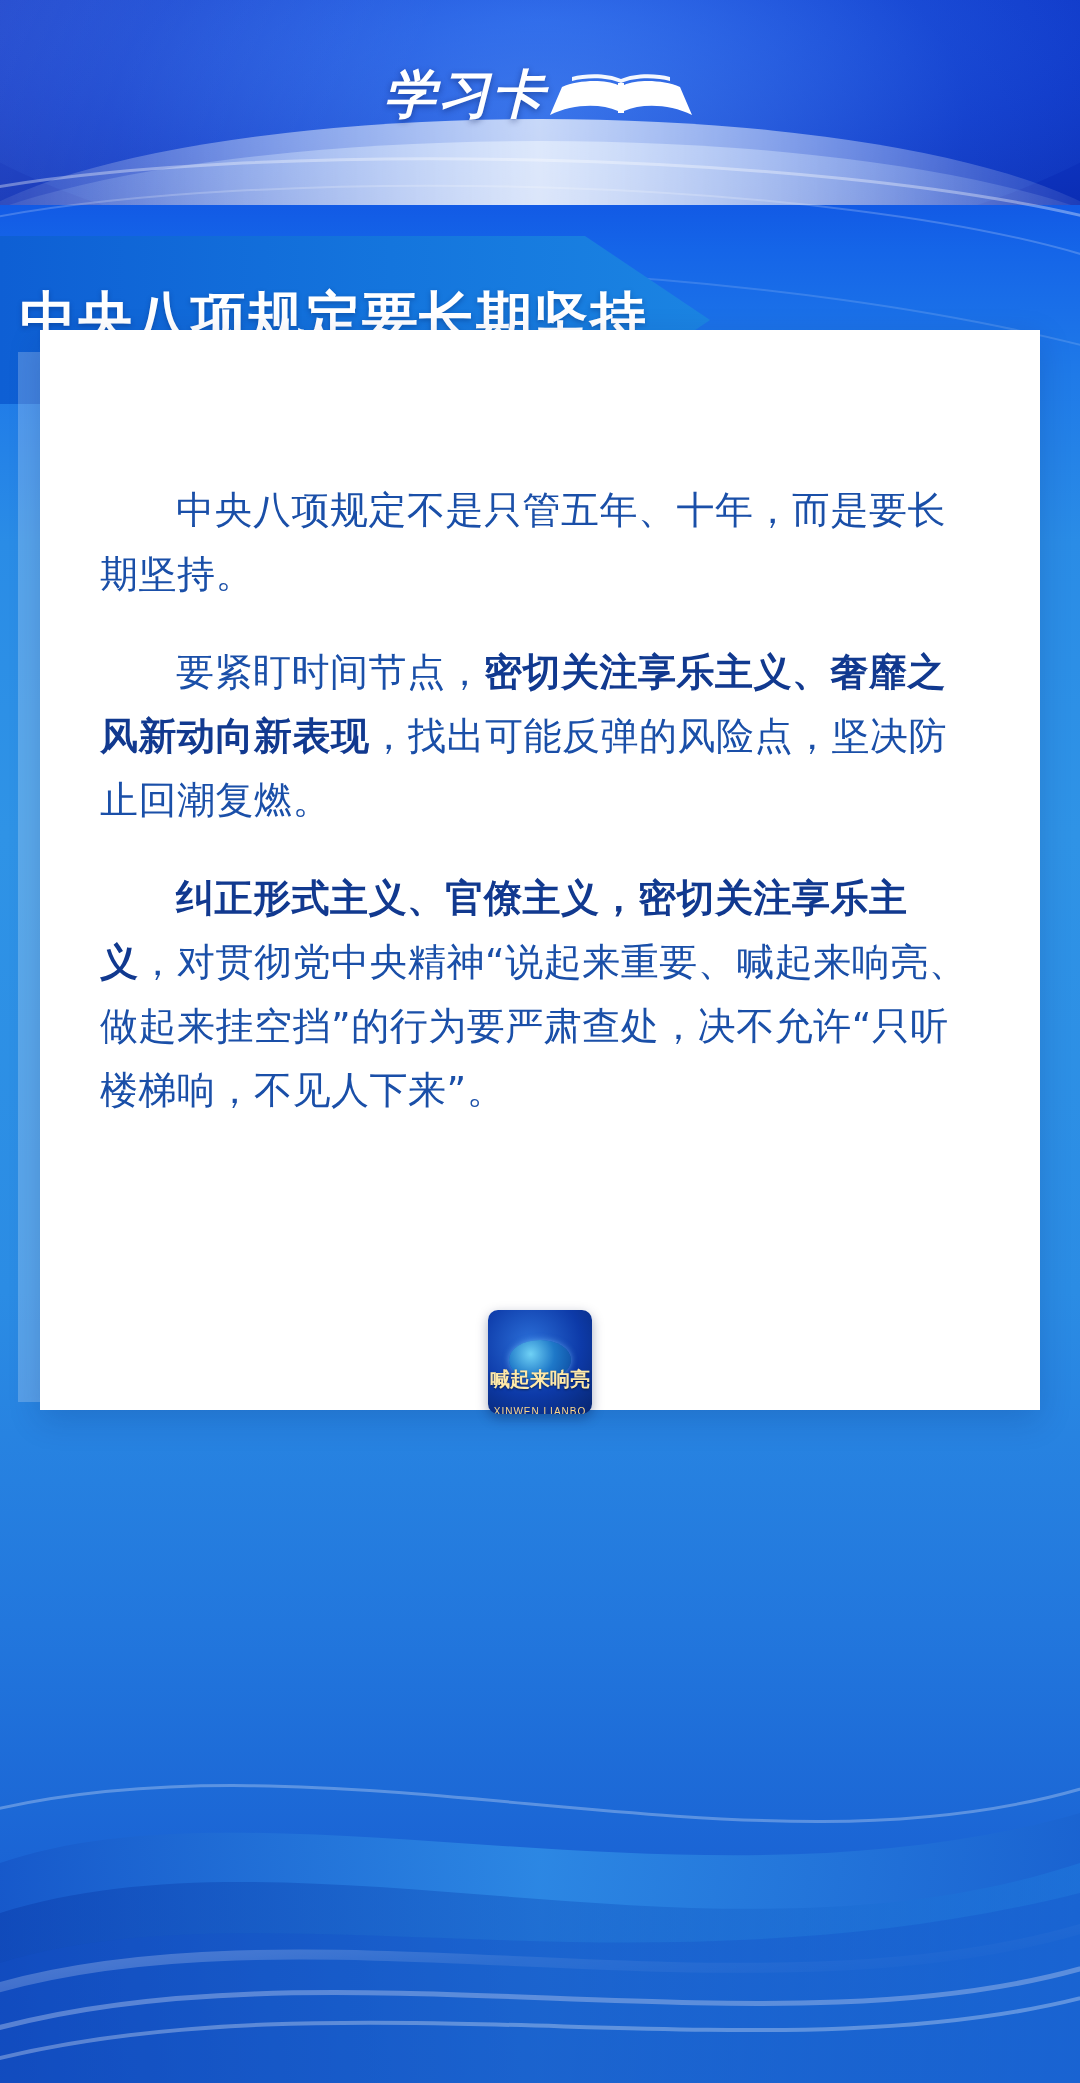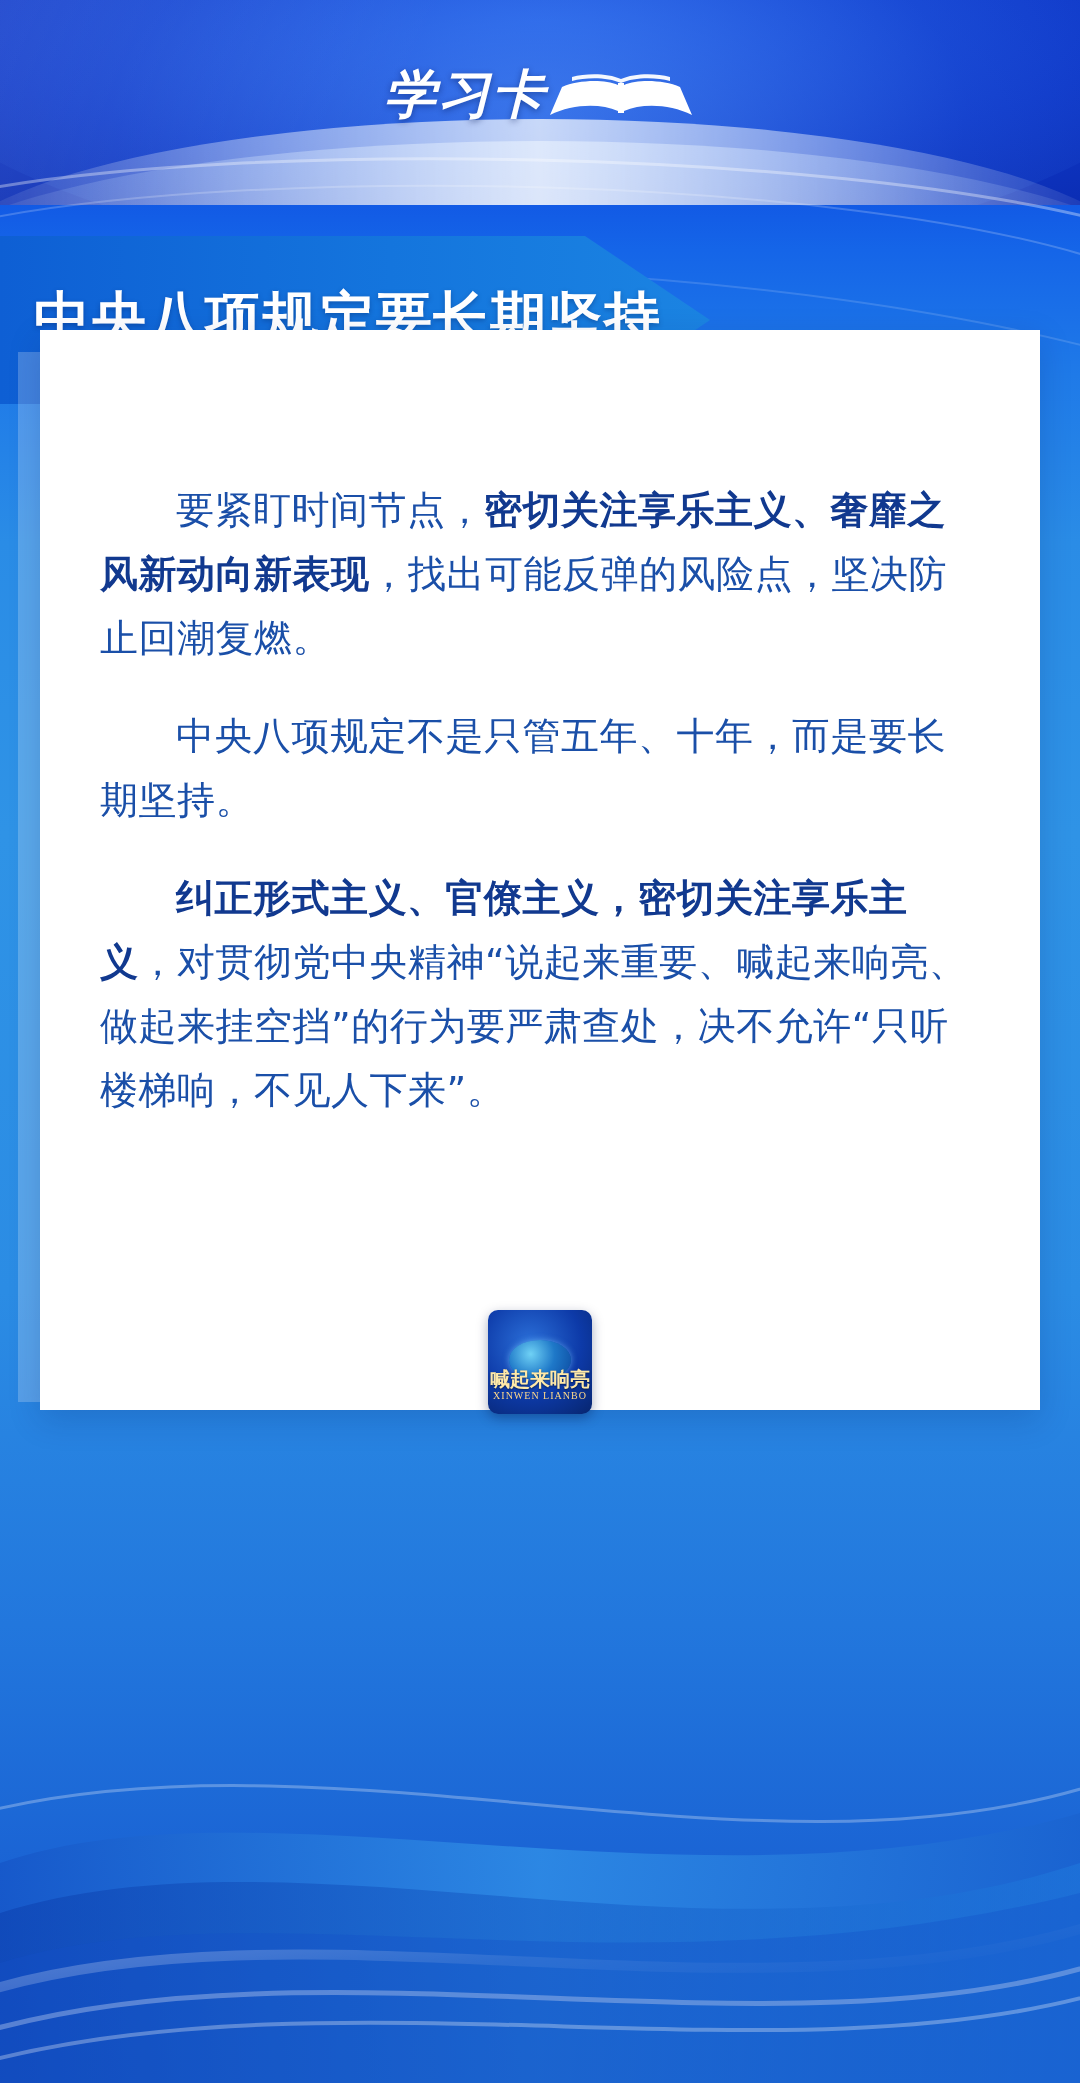--- a/index.html
+++ b/index.html
@@ -62,21 +62,21 @@
   .ribbon{
     position:absolute; left:0; top:236px; width:710px; height:168px;
   }
   .ribbon .shape{
     position:absolute; inset:0;
     background:linear-gradient(90deg,#0e5fd4 0%,#1475dd 55%,#1b84e2 100%);
     clip-path:polygon(0 0, 585px 0, 710px 84px, 585px 168px, 0 168px);
     box-shadow:0 6px 18px rgba(0,40,120,.25);
   }
   .ribbon .title{
-    position:absolute; left:34px; top:48px;
+    position:absolute; left:20px; top:48px;
     font-family:"DejaVu Sans", sans-serif;
     font-weight:bold; font-size:56px; line-height:1.2; color:#ffffff;
     letter-spacing:1px;
     text-shadow:0 2px 5px rgba(0,30,90,.35);
   }
 
   
   .card-shadow{
     position:absolute; left:18px; top:352px; width:1000px; height:1050px;
     background:rgba(255,255,255,.22);
@@ -126,23 +126,23 @@
     box-shadow:0 0 6px rgba(120,200,255,.6);
   }
   .badge .label{
     position:absolute; left:0; right:0; top:56px;
     text-align:center;
     font-family:"DejaVu Sans", sans-serif;
     font-weight:bold; font-size:20px; color:#ffe9a8;
     text-shadow:0 1px 2px rgba(0,0,0,.5);
   }
   .badge .label2{
-    position:absolute; left:0; right:0; top:80px;
+    position:absolute; left:0; right:0; top:96px;
     text-align:center;
-    font-family:Liberation Serif, serif;
+    font-family:Liberation Sans, sans-serif;
     font-size:10px; color:#ffd98a; letter-spacing:1px;
   }
 
   
   .bottom-art{ position:absolute; left:0; bottom:0; width:1080px; height:520px; overflow:hidden; }
 </style>
 </head>
 <body>
 
 <div class="top-banner">
@@ -174,22 +174,22 @@
 </div>
 
 <div class="ribbon">
   <div class="shape"></div>
   <div class="title">中央八项规定要长期坚持</div>
 </div>
 
 <div class="card-shadow"></div>
 <div class="card">
   <div class="card-inner">
+    <p class="body" id="p0"><span>中央八项规定不是只管五年、十年，而是要长期坚持。</span></p>
     <p class="body" id="p1"><span>要紧盯时间节点，</span><b>密切关注享乐主义、奢靡之风新动向新表现</b><span>，找出可能反弹的风险点，坚决防止回潮复燃。</span></p>
-    <p class="body" id="p0"><span>中央八项规定不是只管五年、十年，而是要长期坚持。</span></p>
     <p class="body" id="p2"><b>纠正形式主义、官僚主义，密切关注享乐主义</b><span>，对贯彻党中央精神“说起来重要、喊起来响亮、做起来挂空挡”的行为要严肃查处，决不允许“只听楼梯响，不见人下来”。</span></p>
   </div>
 </div>
 
 <div class="badge">
   <div class="globe"></div>
   <div class="label">喊起来响亮</div>
   <div class="label2">XINWEN  LIANBO</div>
 </div>
 

